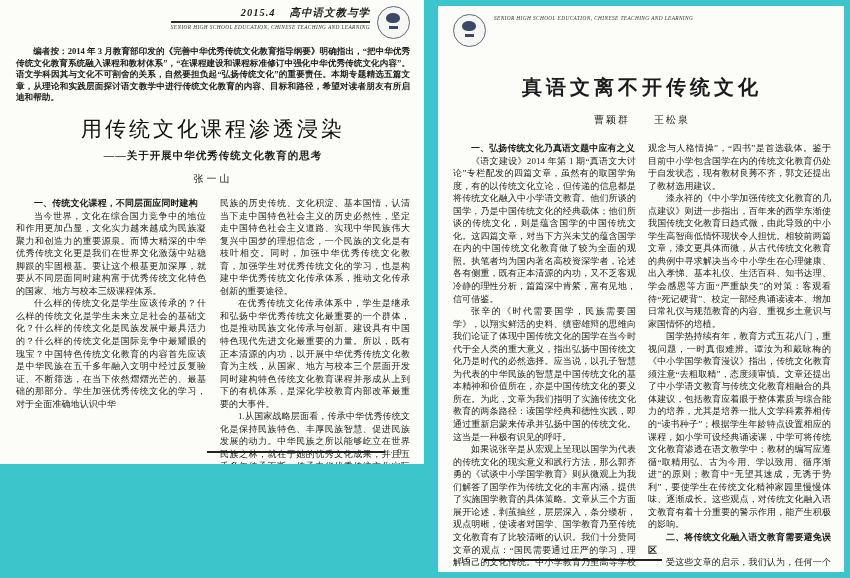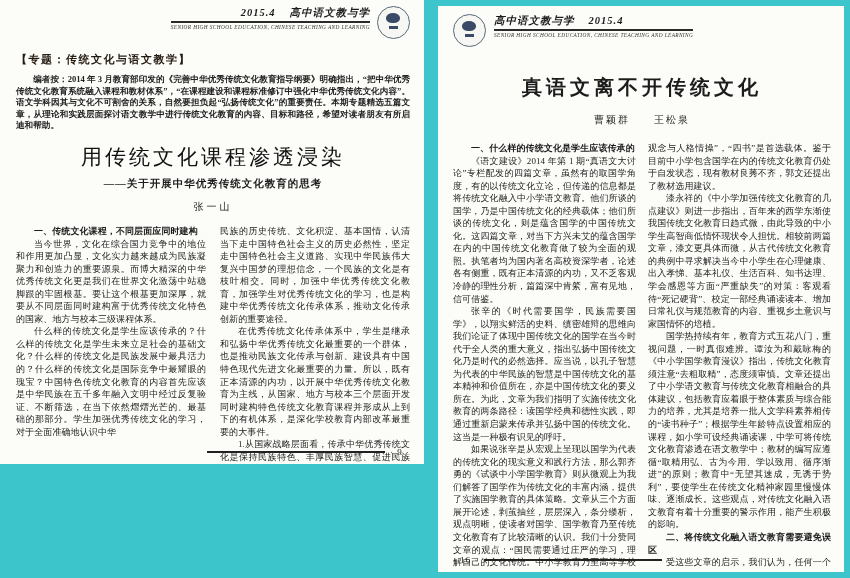--- a/index.html
+++ b/index.html
@@ -103,21 +103,20 @@
       <div class="hdr-text" style="text-align:right;">
         <div class="hdr-cn"><span>2015.4</span><span class="hsp"></span><span>高中语文教与学</span></div>
         <div class="hdr-en">SENIOR HIGH SCHOOL EDUCATION, CHINESE TEACHING AND LEARNING</div>
       </div>
       <div class="logo">
         <div class="logo-inner"></div>
         <div class="logo-base"></div>
       </div>
     </div>
 
-    <div class="section-tag">【专题：传统文化与语文教学】</div>
 
     <div class="editor-note">编者按：2014 年 3 月教育部印发的《完善中华优秀传统文化教育指导纲要》明确指出，“把中华优秀传统文化教育系统融入课程和教材体系”，“在课程建设和课程标准修订中强化中华优秀传统文化内容”。语文学科因其与文化不可割舍的关系，自然要担负起“弘扬传统文化”的重要责任。本期专题精选五篇文章，从理论和实践层面探讨语文教学中进行传统文化教育的内容、目标和路径，希望对读者朋友有所启迪和帮助。</div>
 
     <h1 class="art-title">用传统文化课程渗透浸染</h1>
     <div class="art-subtitle">——关于开展中华优秀传统文化教育的思考</div>
     <div class="art-author">张一山</div>
 
     <div class="columns lp-columns">
       <div class="col">
         <p class="para heading">一、传统文化课程，不同层面应同时建构</p>
@@ -138,31 +137,30 @@
     </div>
   </div>
 
   <div class="page page-right">
     <div class="hdr hdr-right">
       <div class="logo">
         <div class="logo-inner"></div>
         <div class="logo-base"></div>
       </div>
       <div class="hdr-text" style="text-align:left;">
-        <div class="hdr-cn"><span>高中语文教与学</span><span class="hsp"></span><span>2015.4</span></div>
         <div class="hdr-en">SENIOR HIGH SCHOOL EDUCATION, CHINESE TEACHING AND LEARNING</div>
       </div>
     </div>
 
     <h1 class="rp-title">真语文离不开传统文化</h1>
     <div class="rp-authors">曹颖群　　王松泉</div>
 
     <div class="columns rp-columns">
       <div class="col">
-        <p class="para heading">一、什么样的传统文化是学生应该传承的</p>
+        <p class="para heading">一、弘扬传统文化乃真语文题中应有之义</p>
         <p class="para">《语文建设》2014 年第 1 期“真语文大讨论”专栏配发的四篇文章，虽然有的取国学角度，有的以传统文化立论，但传递的信息都是将传统文化融入中小学语文教育。他们所谈的国学，乃是中国传统文化的经典载体；他们所谈的传统文化，则是蕴含国学的中国传统文化。这四篇文章，对当下方兴未艾的蕴含国学在内的中国传统文化教育做了较为全面的观照。执笔者均为国内著名高校资深学者，论述各有侧重，既有正本清源的内功，又不乏客观冷静的理性分析，篇篇深中肯綮，富有见地，信可借鉴。</p>
         <p class="para">张辛的《时代需要国学，民族需要国学》，以翔实鲜活的史料、缜密雄辩的思维向我们论证了体现中国传统文化的国学在当今时代于全人类的重大意义，指出弘扬中国传统文化乃是时代的必然选择。应当说，以孔子智慧为代表的中华民族的智慧是中国传统文化的基本精神和价值所在，亦是中国传统文化的要义所在。为此，文章为我们指明了实施传统文化教育的两条路径：读国学经典和德性实践，即通过重新启蒙来传承并弘扬中国的传统文化。这当是一种极有识见的呼吁。</p>
         <p class="para">如果说张辛是从宏观上呈现以国学为代表的传统文化的现实意义和践行方法，那么郭齐勇的《试谈中小学国学教育》则从微观上为我们解答了国学作为传统文化的丰富内涵，提供了实施国学教育的具体策略。文章从三个方面展开论述，剥茧抽丝，层层深入，条分缕析，观点明晰，使读者对国学、国学教育乃至传统文化教育有了比较清晰的认识。我们十分赞同文章的观点：“国民需要通过庄严的学习，理解自己的文化传统。中小学教育乃至高等学校的通识教育对一代代国民基本素养的形成与提高最为关键。”这无疑是一种精辟的见解。郭文还以教材为依托论述了我国国学教育的历史与现状，指出“教育的核心是中华民族的精神信念、价值</p>
       </div>
       <div class="col">
         <p class="para noindent">观念与人格情操”，“四书”是首选载体。鉴于目前中小学包含国学在内的传统文化教育仍处于自发状态，现有教材良莠不齐，郭文还提出了教材选用建议。</p>
         <p class="para">漆永祥的《中小学加强传统文化教育的几点建议》则进一步指出，百年来的西学东渐使我国传统文化教育日趋式微，由此导致的中小学生高智商低情怀现状令人担忧。相较前两篇文章，漆文更具体而微，从古代传统文化教育的典例中寻求解决当今中小学生在心理健康、出入孝悌、基本礼仪、生活百科、知书达理、学会感恩等方面“严重缺失”的对策：客观看待“死记硬背”、校定一部经典诵读读本、增加日常礼仪与规范教育的内容、重视乡土意识与家国情怀的培植。</p>
         <p class="para">国学热持续有年，教育方式五花八门，重视问题，一时真假难辨。谭汝为和戴咏梅的《中小学国学教育漫议》指出，传统文化教育须注意“去粗取精”，态度须审慎。文章还提出了中小学语文教育与传统文化教育相融合的具体建议，包括教育应着眼于整体素质与综合能力的培养，尤其是培养一批人文学科素养相传的“读书种子”；根据学生年龄特点设置相应的课程，如小学可设经典诵读课，中学可将传统文化教育渗透在语文教学中；教材的编写应遵循“取精用弘、古为今用、学以致用、循序渐进”的原则；教育中“无望其速成，无诱于势利”，要使学生在传统文化精神家园里慢慢体味、逐渐成长。这些观点，对传统文化融入语文教育有着十分重要的警示作用，能产生积极的影响。</p>
         <p class="para heading">二、将传统文化融入语文教育需要避免误区</p>
         <p class="para">受这些文章的启示，我们认为，任何一个民族的母语都是这一民族传统文化的产物，所谓真语文，一旦离开传统文化这一土壤，就将立即失真，成为无源之水、无本之木。毫无疑问，传统文化本来就是语文应有之义。可见，真语文离不开传统文</p>

